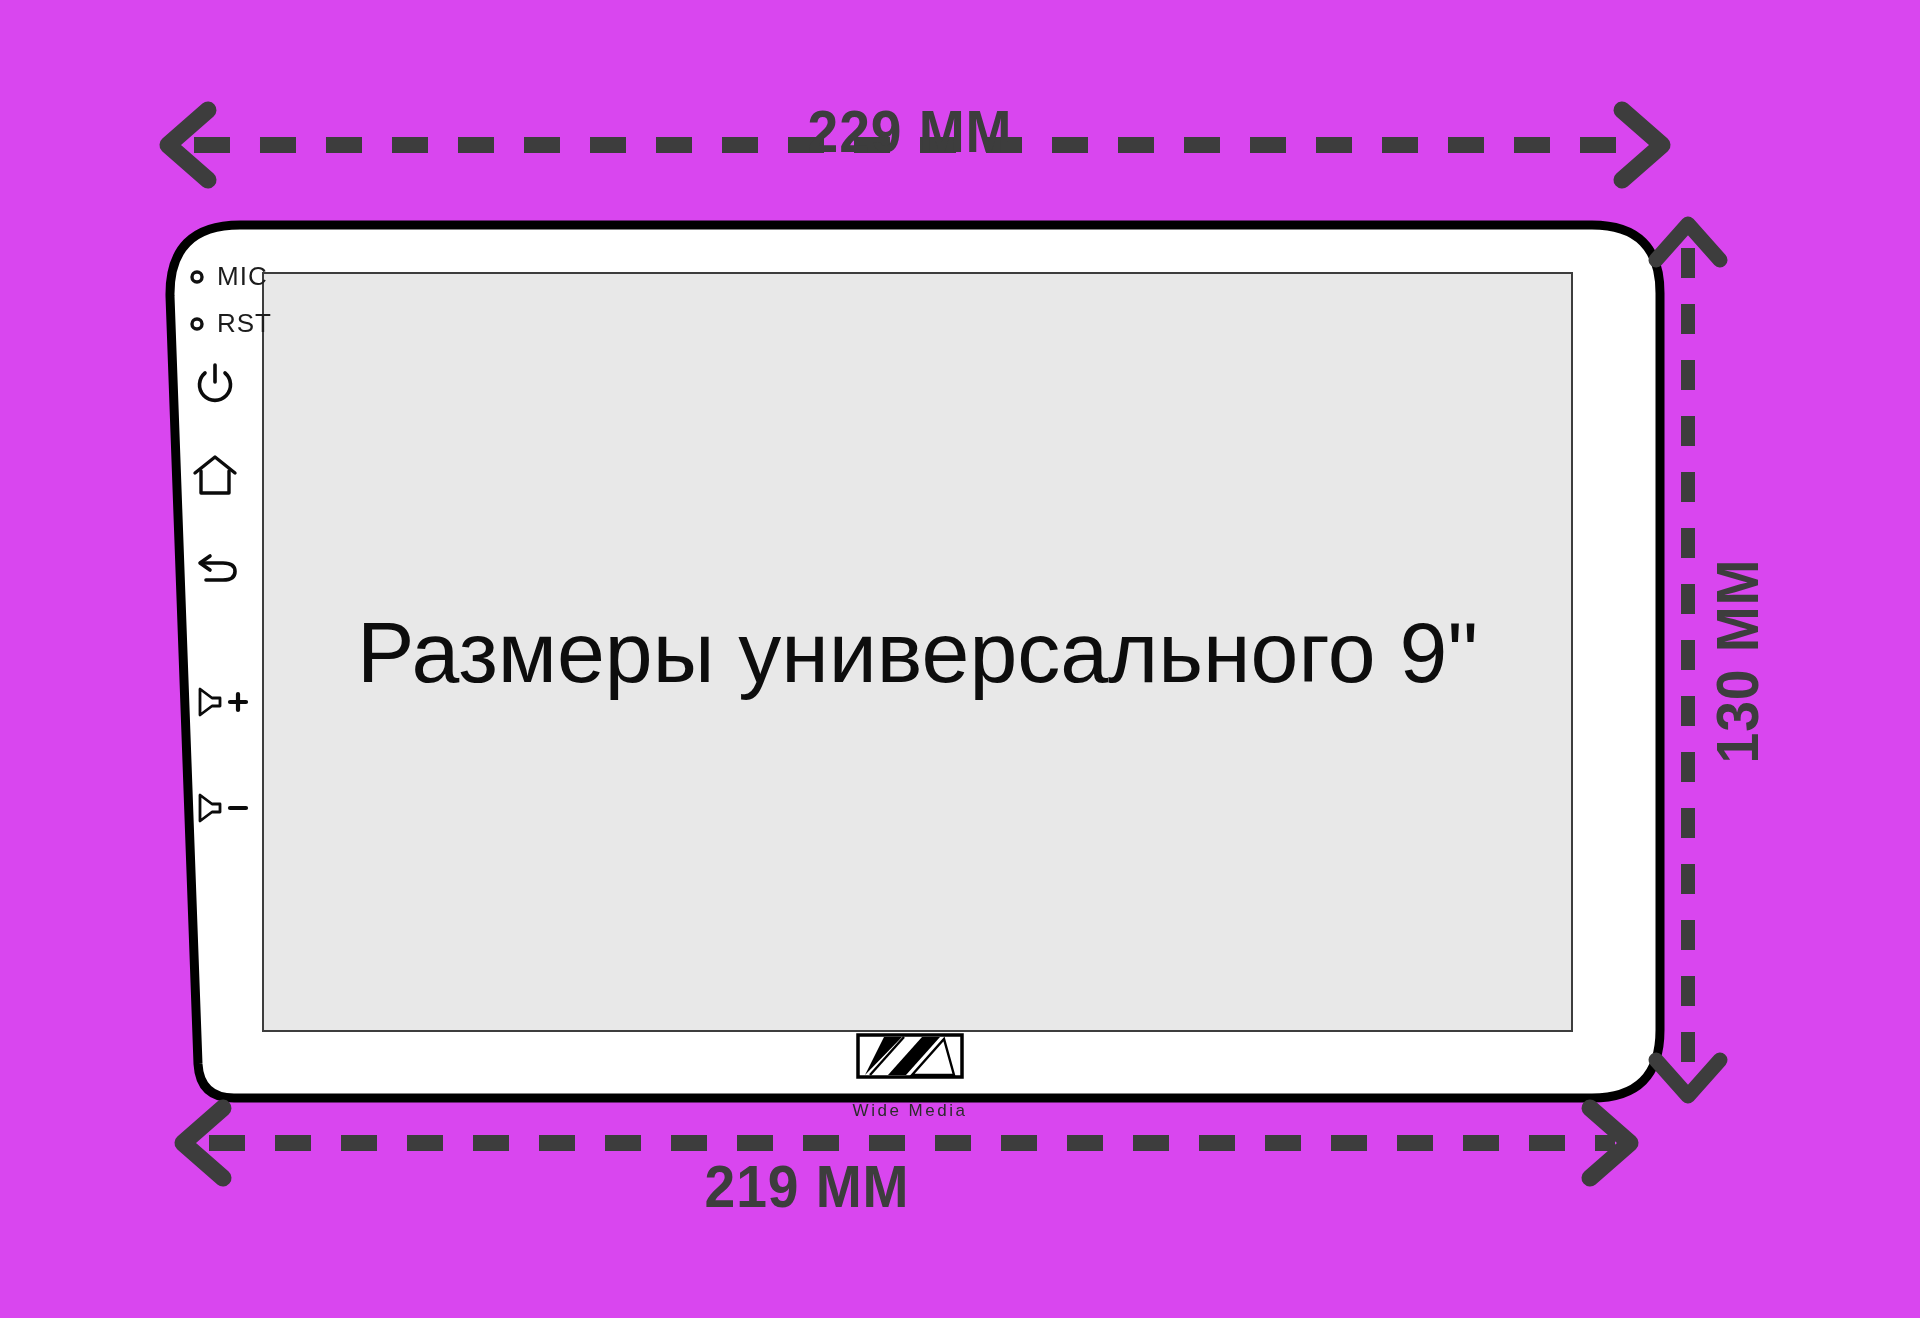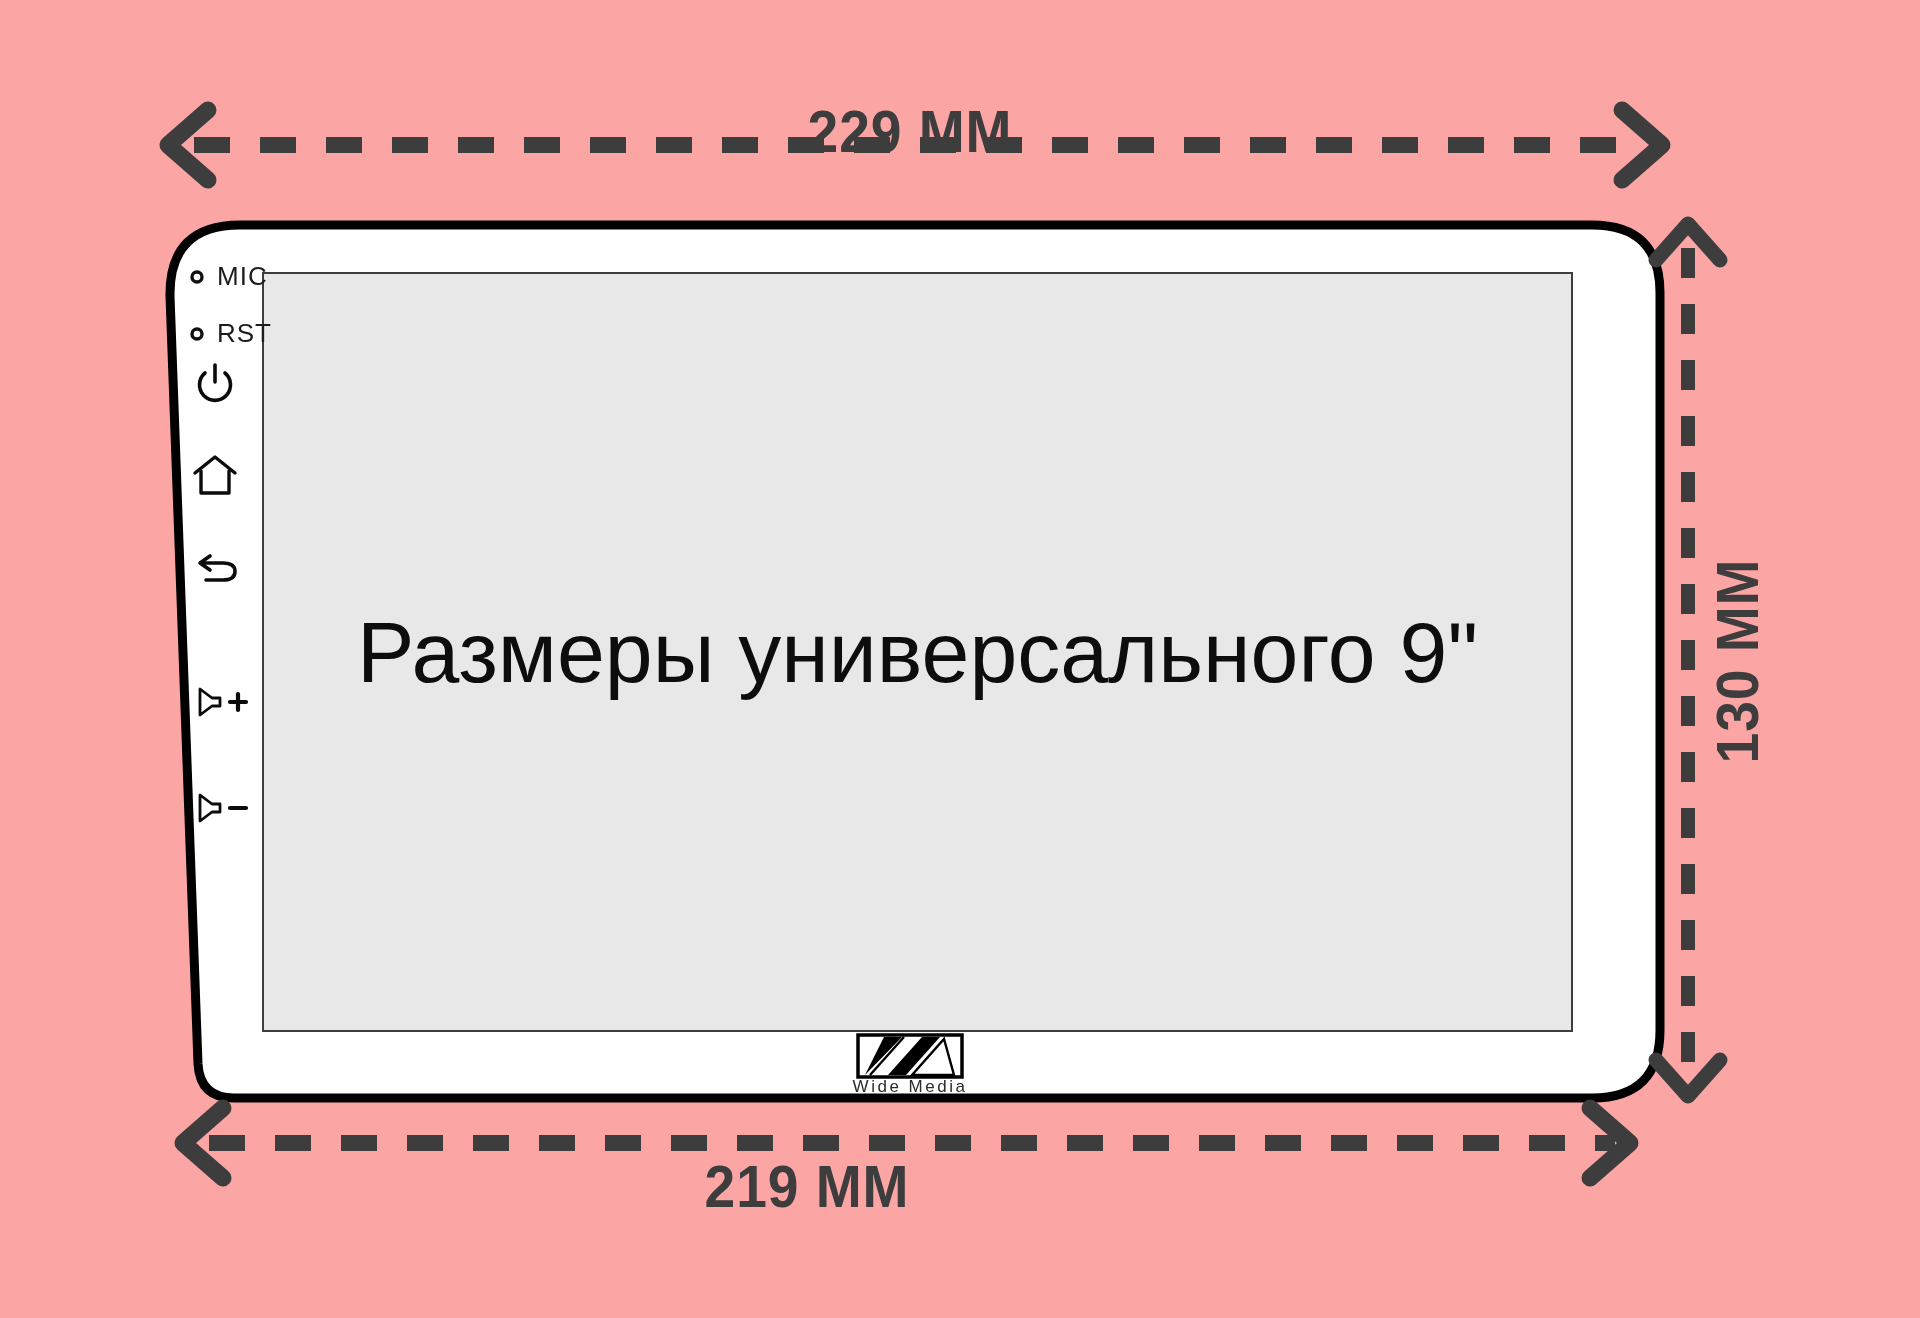--- a/index.html
+++ b/index.html
@@ -1,17 +1,17 @@
 <!DOCTYPE html>
 <html><head>
 <meta charset="utf-8">
 <style>
   html,body{margin:0;padding:0;background:#ffffff;}
   .canvas{
-    position:relative;width:1920px;height:1318px;background:#fca5a5;overflow:hidden;
+    position:relative;width:1920px;height:1318px;background:#d946ef;overflow:hidden;
     font-family:"Liberation Sans", sans-serif;
   }
   svg{display:block;}
   .abs{position:absolute;}
   
   .dim-label{
     position:absolute;color:#3d3d3d;font-weight:bold;font-size:60px;
     letter-spacing:1px;display:flex;align-items:center;justify-content:center;
     transform-origin:center center;white-space:nowrap;
     font-family:"Liberation Sans", sans-serif;
@@ -32,21 +32,21 @@
   }
   
   .ctl-row{position:absolute;display:flex;align-items:center;gap:11px;}
   .ctl-label{
     font-size:26px;font-weight:300;color:#1c1c1c;letter-spacing:1px;
     font-family:"Liberation Sans", sans-serif;
   }
   
   .brand{
     position:absolute;left:830px;top:1033px;width:160px;
-    display:flex;flex-direction:column;align-items:center;
+    display:flex;flex-direction:column;align-items:center;gap:24px;
   }
   .brand-name{
     margin-top:-2px;font-size:17px;font-weight:300;color:#2b2b2b;
     letter-spacing:2.5px;white-space:nowrap;
     font-family:"Liberation Sans", sans-serif;
   }
 </style>
 </head>
 <body>
 
@@ -68,21 +68,21 @@
     <div class="screen-line">Размеры универсального 9"</div>
   </div>
 
   <div class="ctl-row" style="left:188px;top:261px">
     <svg width="18" height="18" viewBox="0 0 18 18">
       <circle cx="9" cy="9" r="5" fill="none" stroke="#111" stroke-width="3.4"></circle>
     </svg>
     <span class="ctl-label">MIC</span>
   </div>
 
-  <div class="ctl-row" style="left:188px;top:318px">
+  <div class="ctl-row" style="left:188px;top:308px">
     <svg width="18" height="18" viewBox="0 0 18 18">
       <circle cx="9" cy="9" r="5" fill="none" stroke="#111" stroke-width="3.4"></circle>
     </svg>
     <span class="ctl-label">RST</span>
   </div>
 
   <svg class="abs" style="left:192px;top:362px" width="46" height="46" viewBox="0 0 46 46">
     <path d="M13 11 A 15.5 15.5 0 1 0 33 11" fill="none" stroke="#0b0b0b" stroke-width="3.6" stroke-linecap="round"></path>
     <line x1="23" y1="3" x2="23" y2="20" stroke="#0b0b0b" stroke-width="3.6" stroke-linecap="round"></line>
   </svg>

